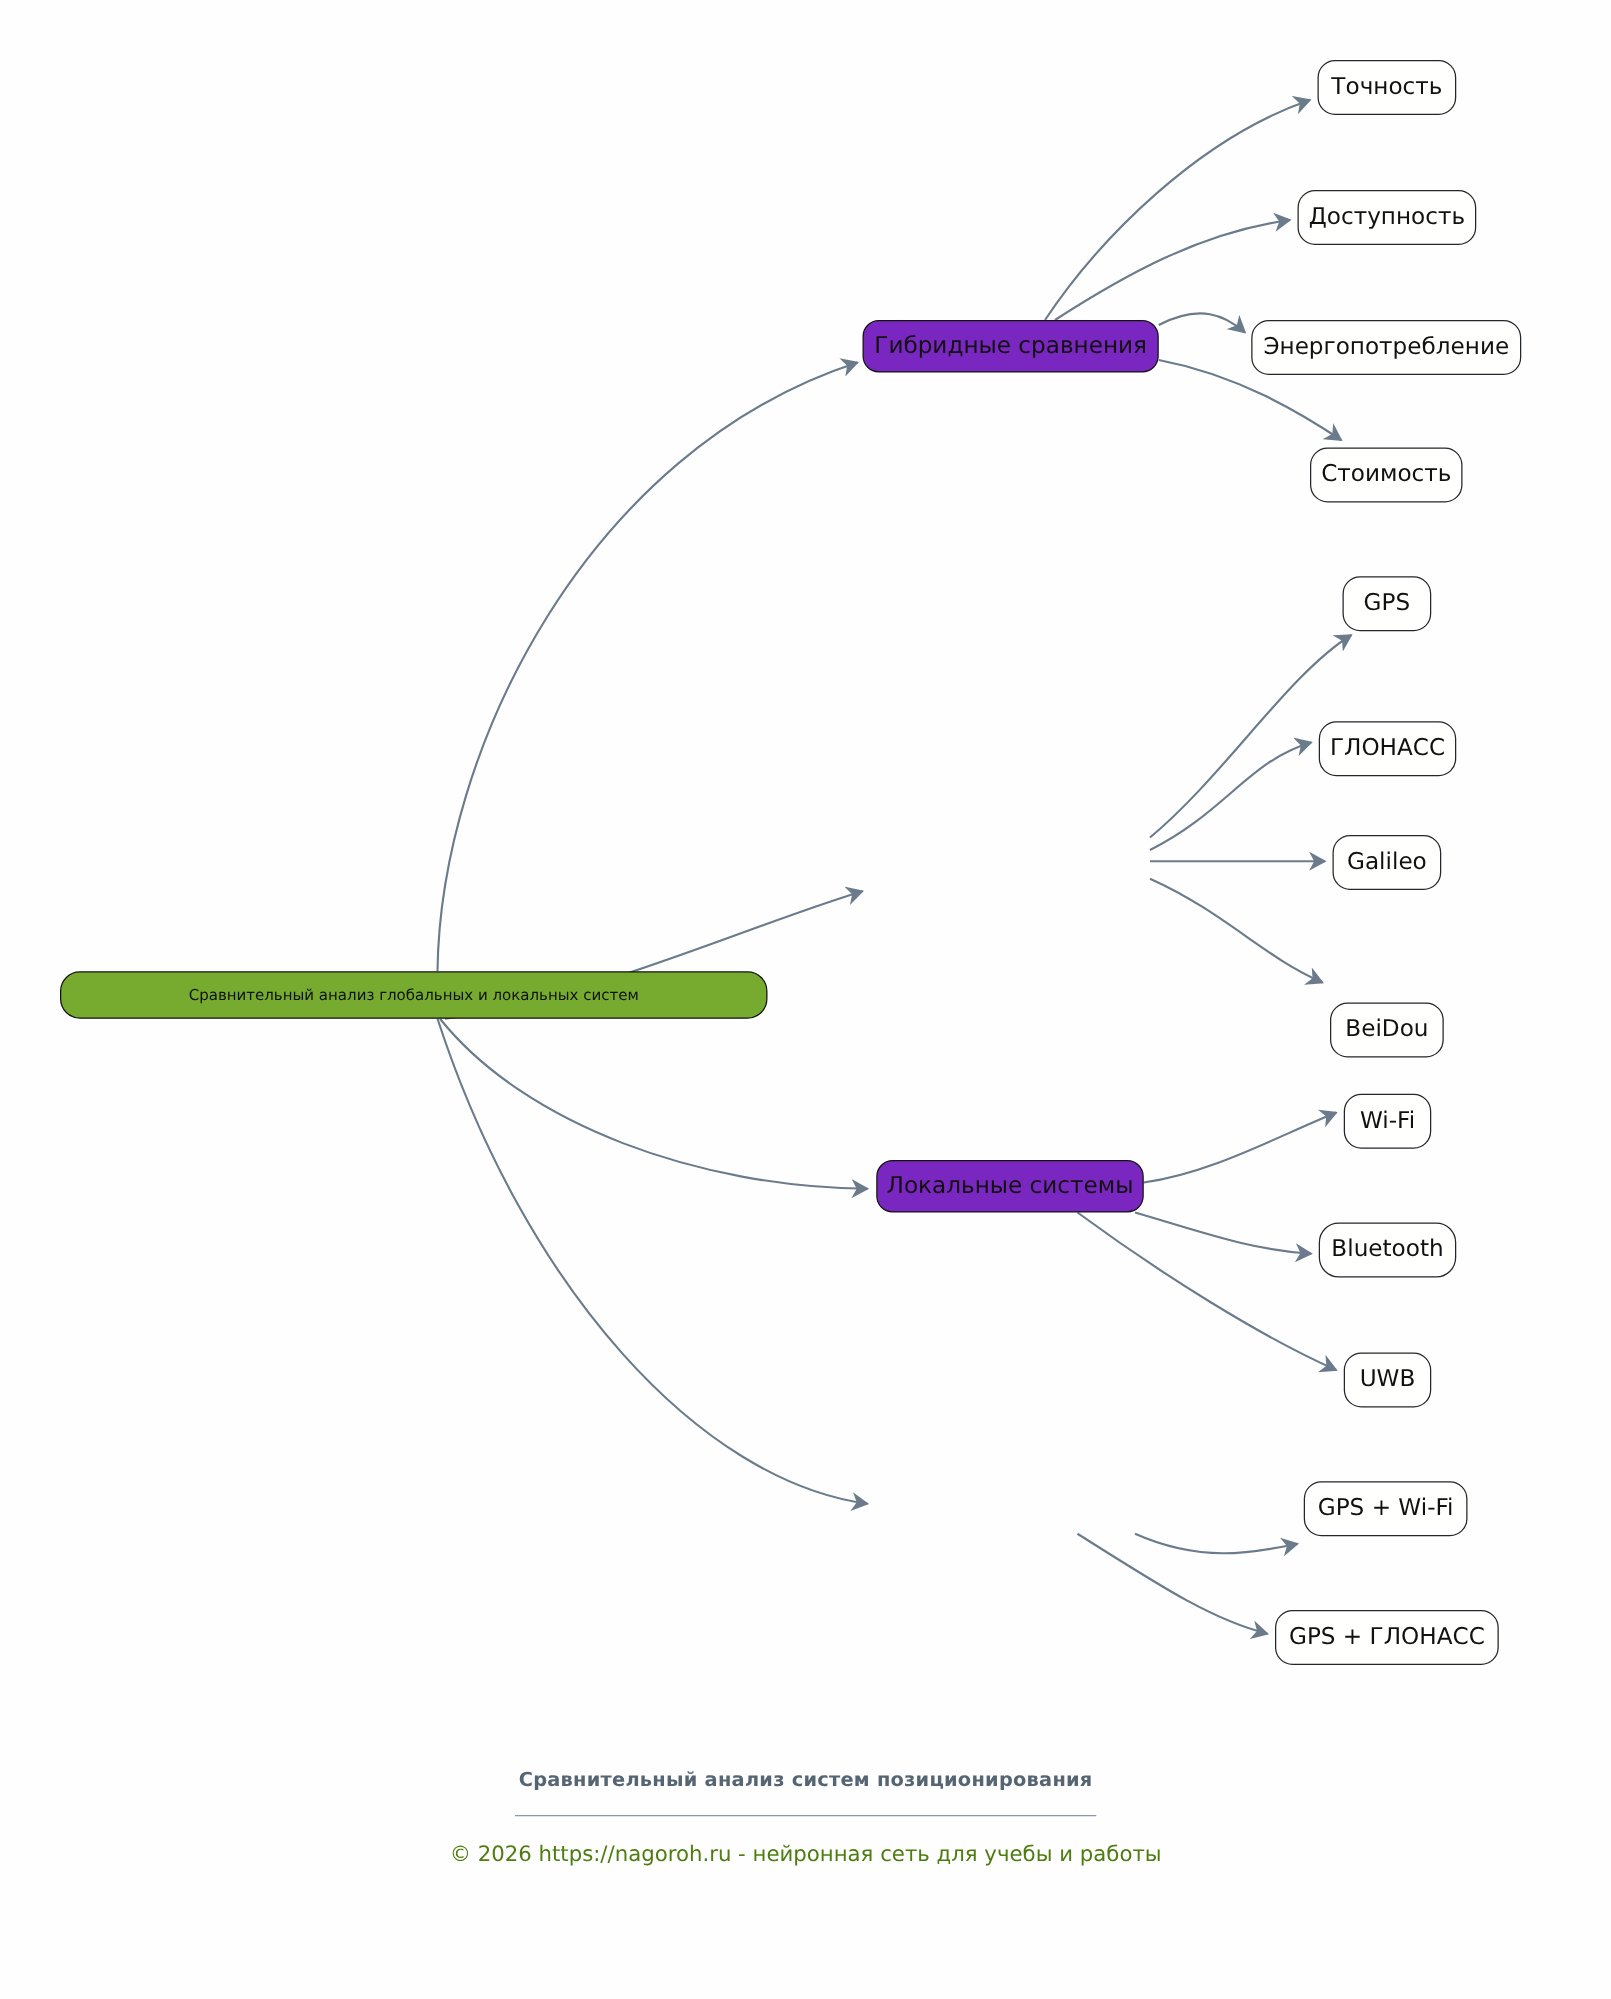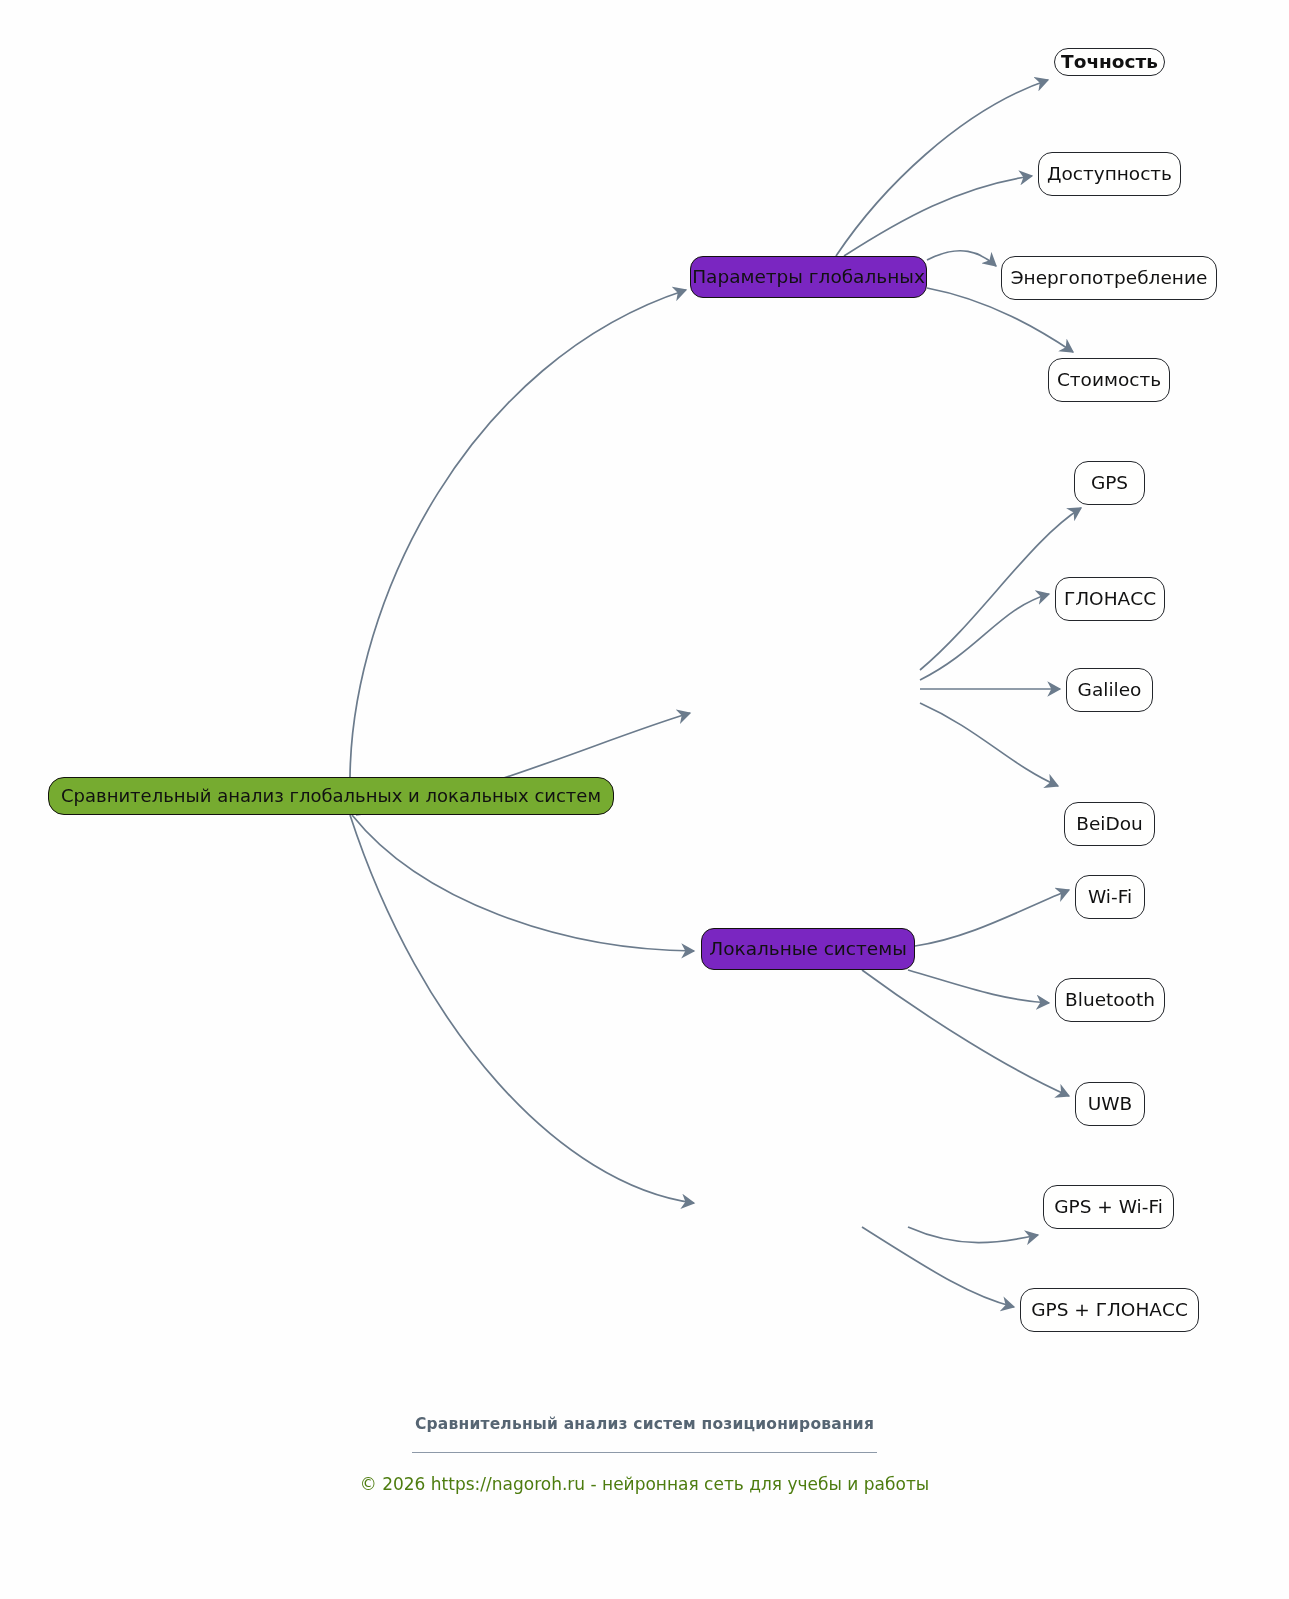--- a/index.html
+++ b/index.html
@@ -33,21 +33,21 @@
     align-items: center;
     justify-content: center;
     white-space: nowrap;
     line-height: 1;
   }
   .node-root {
     background: #76ab30;
     border: 1.6px solid #13120f;
     border-radius: 16px;
     color: #111111;
-    font-size: 18px;
+    font-size: 12px;
     padding: 0 16px;
     height: 38px;
   }
   .node-branch {
     background: #7a26c1;
     border: 1.6px solid #13120f;
     border-radius: 13px;
     color: #111111;
     font-size: 18.5px;
     padding: 0 16px;
@@ -125,23 +125,23 @@
       <path d="M 908 1227 C 960 1250 1000 1243 1038 1235"></path>
       <path d="M 862 1227 C 930 1270 970 1296 1014 1307"></path>
     </g>
   </svg>
 
   <div class="node node-root" style="left:48px; top:777px; width:566px; height:38px;">
     <span>Сравнительный анализ глобальных и локальных систем</span>
   </div>
 
   <div class="node node-branch" style="left:690px; top:256px; width:237px; height:42px;">
-    <span>Параметры глобальных</span>
+    <span>Гибридные сравнения</span>
   </div>
-  <div class="node node-leaf" style="left:1054px; top:48px; width:111px; height:28px;font-weight:bold;">
+  <div class="node node-leaf" style="left:1054px; top:48px; width:111px; height:44px;">
     <span>Точность</span>
   </div>
   <div class="node node-leaf" style="left:1038px; top:152px; width:143px; height:44px;">
     <span>Доступность</span>
   </div>
   <div class="node node-leaf" style="left:1001px; top:256px; width:216px; height:44px;">
     <span>Энергопотребление</span>
   </div>
   <div class="node node-leaf" style="left:1048px; top:358px; width:122px; height:44px;">
     <span>Стоимость</span>

